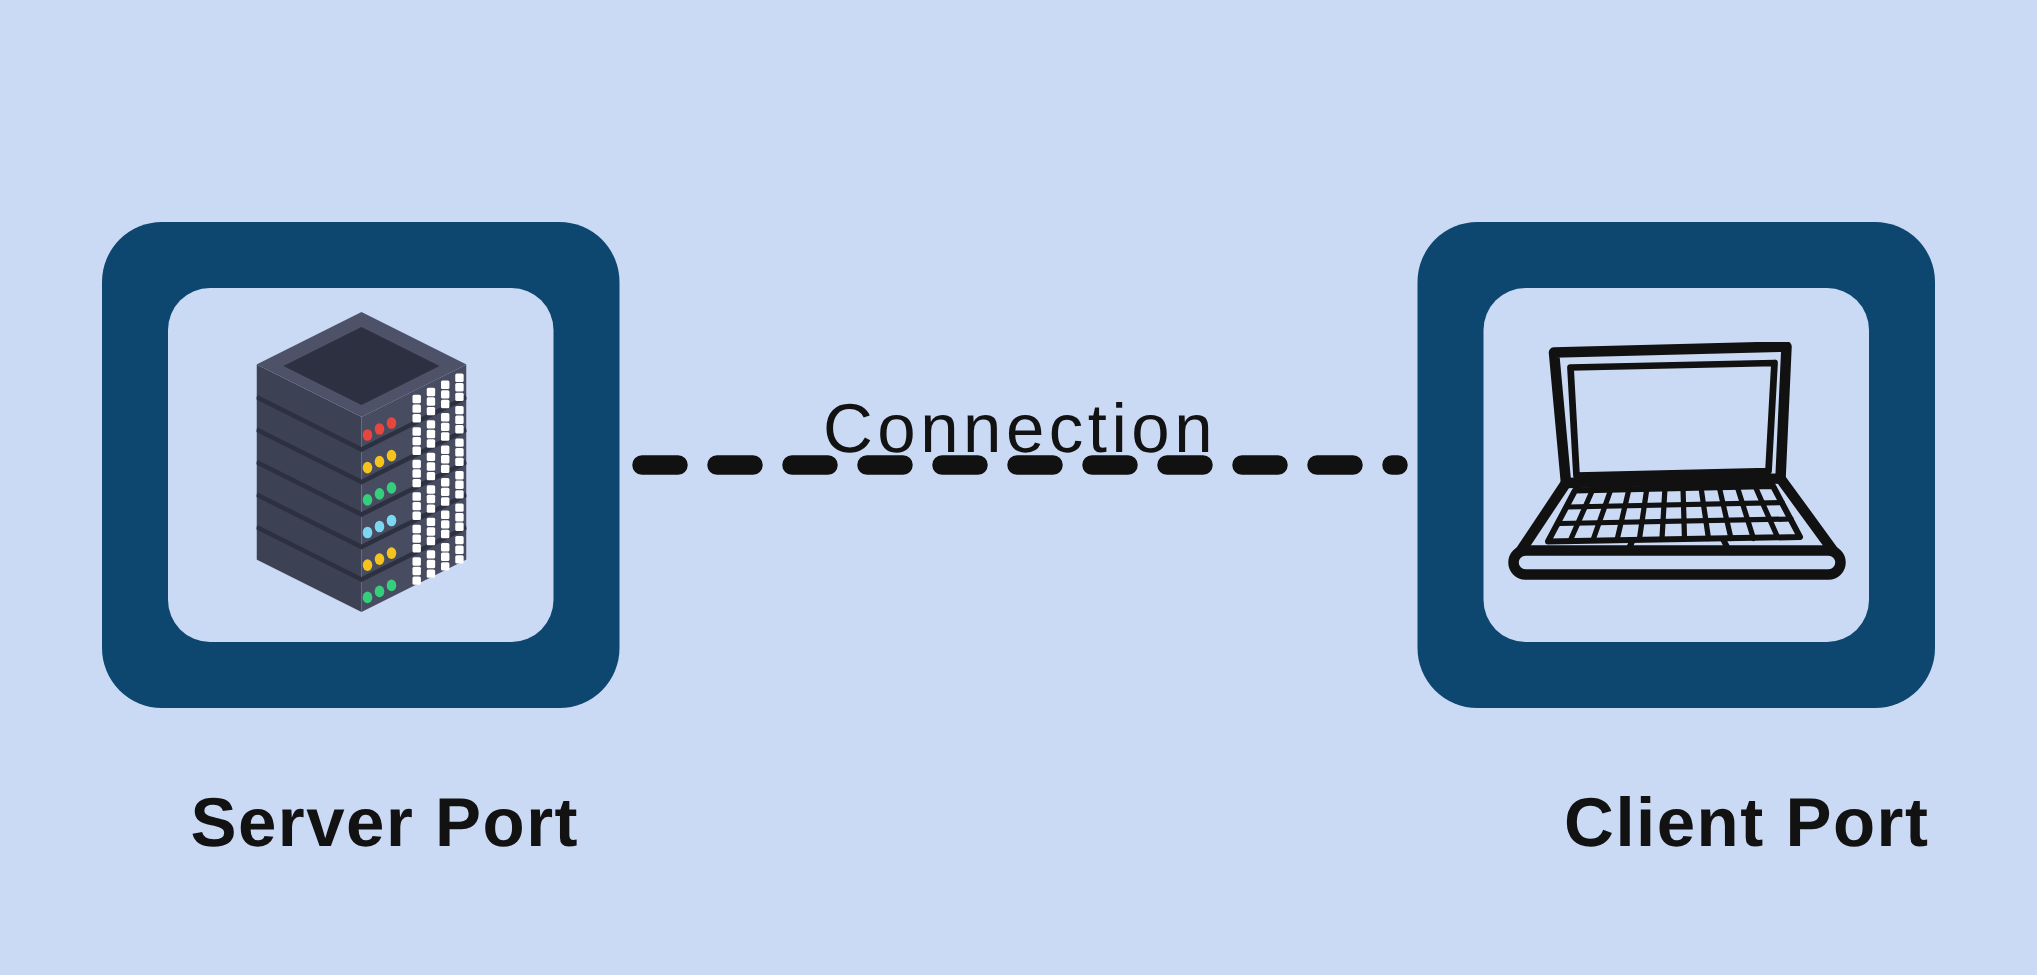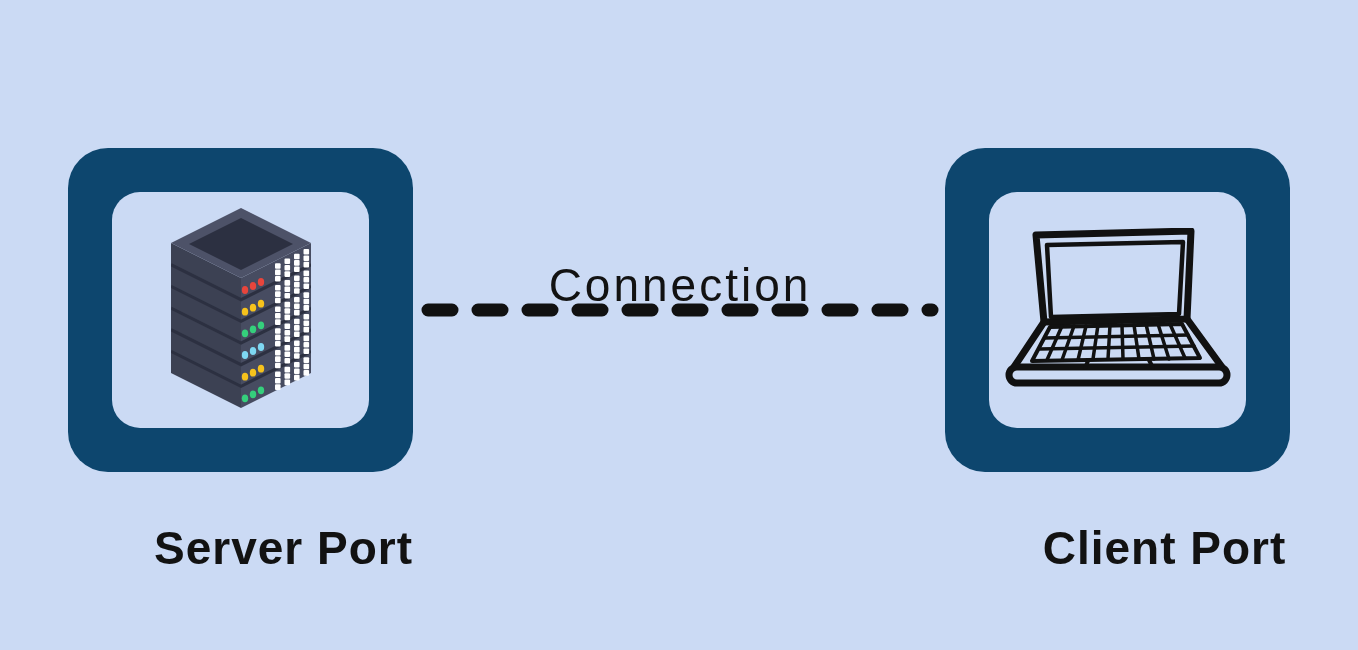--- a/index.html
+++ b/index.html
@@ -21,21 +21,21 @@
   .box-left{left:68px;}
   .box-right{left:945px;}
 
   .connection-label{position:absolute;left:420px;top:234px;width:520px;
             text-align:center;font-size:46px;font-weight:400;letter-spacing:3px;
             color:var(--text);margin-top:24px;}
   .dash-line{position:absolute;left:420px;top:303px;}
 
   .port-label{position:absolute;top:521px;width:345px;text-align:center;
             font-size:46px;font-weight:700;letter-spacing:1px;color:var(--text);}
-  .label-left{left:68px;text-align:right;}
+  .label-left{left:84px;}
   .label-right{left:992px;}
 
   svg{display:block;}
 </style>
 </head>
 <body>
 
 <div class="canvas">
 
   <div class="port-box box-left">

